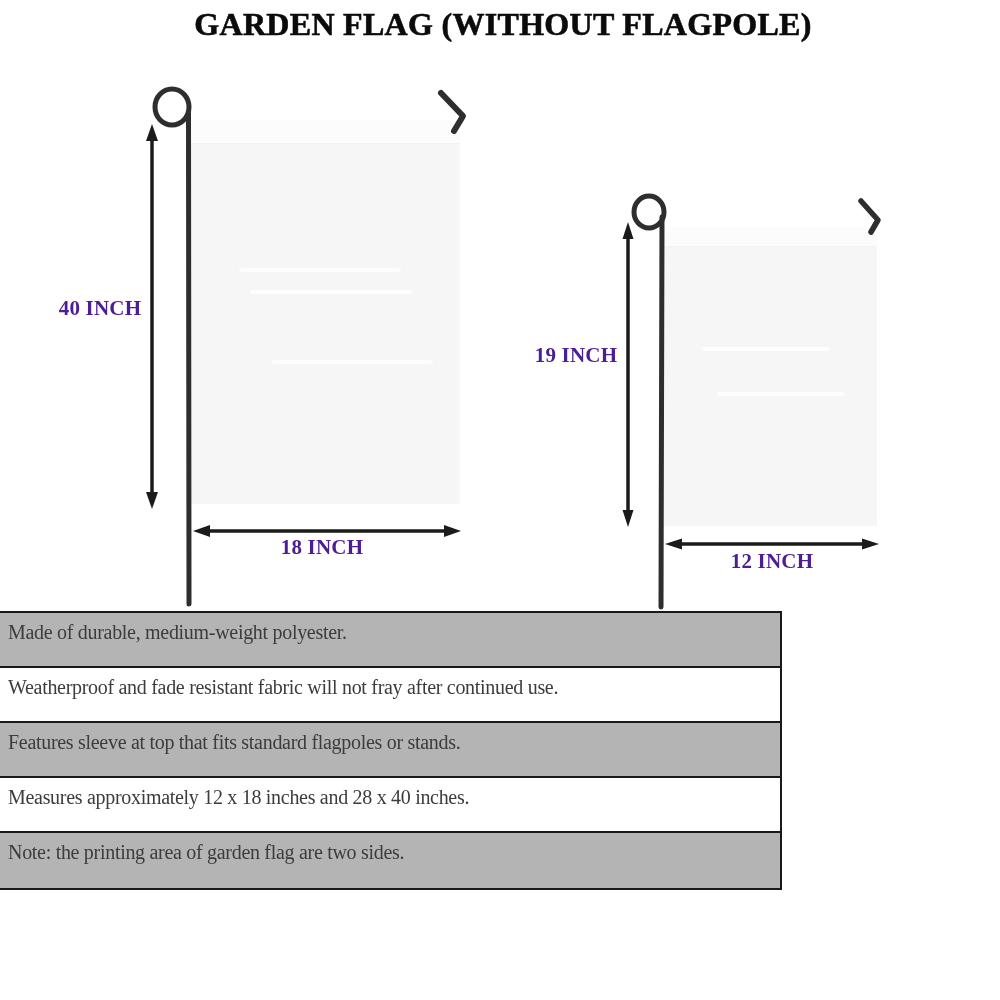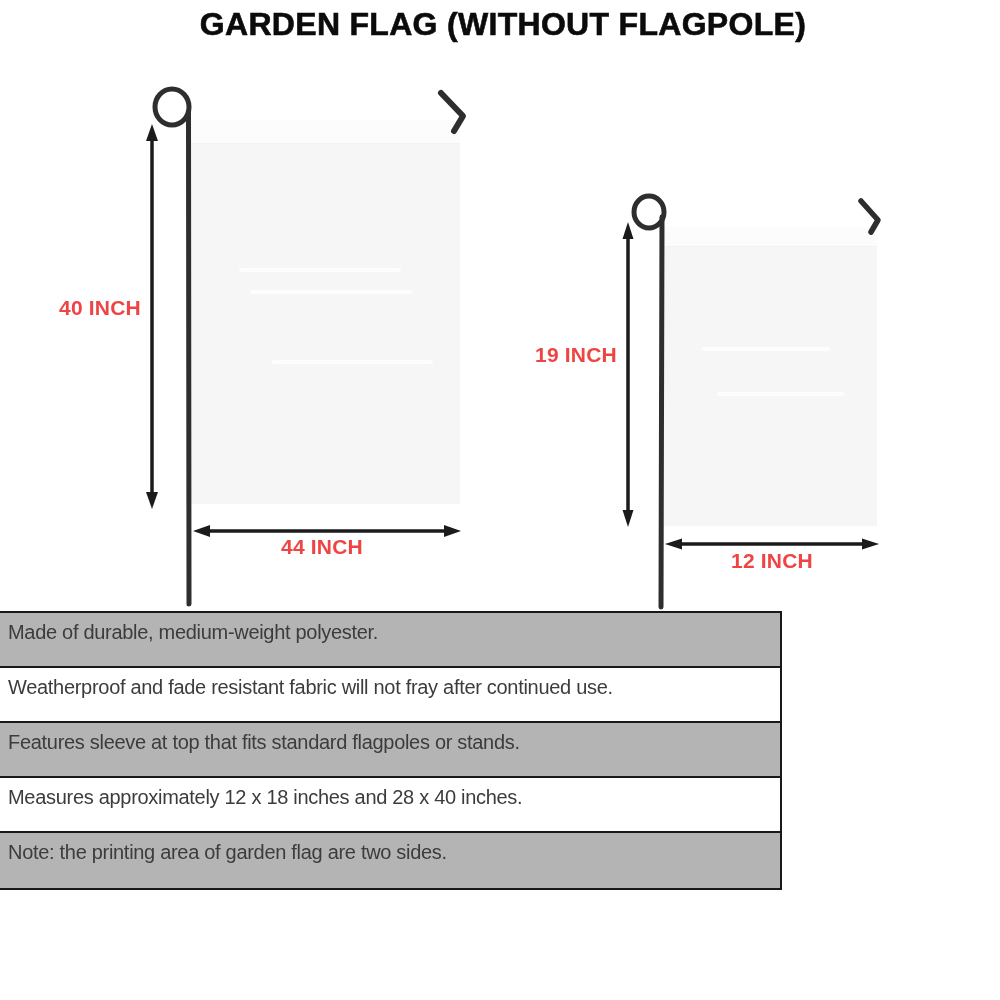--- a/index.html
+++ b/index.html
@@ -1,18 +1,18 @@
 <!DOCTYPE html>
 <html><head>
 <meta charset="utf-8">
 <style>
   html,body{margin:0;padding:0;background:#ffffff;}
   #stage{
     position:relative;width:1000px;height:1000px;background:#ffffff;
-    font-family:Liberation Sans, sans-serif;overflow:hidden;
+    font-family:Liberation Serif, serif;overflow:hidden;
   }
   
   .title-line{
     position:absolute;left:0;text-align:center;color:#0b0b0b;
     font-weight:bold;font-size:32px;letter-spacing:0.3px;
     -webkit-text-stroke:0.6px #0b0b0b;white-space:nowrap;
   }
   #title-1{top:6px;width:1006px;}
   #title-2{top:44px;width:936px;}
   
@@ -29,21 +29,21 @@
   }
   #flag-large{left:191px;top:120px;width:269px;height:384px;}
   #flag-large .sleeve{height:23px;}
   #flag-small{left:664px;top:227px;width:213px;height:299px;}
   #flag-small .sleeve{height:19px;}
   
   #linework{position:absolute;left:0;top:0;width:1000px;height:1000px;}
   
   .dim-label{
     position:absolute;text-align:center;font-weight:bold;font-size:21px;
-    color:#ef4444;letter-spacing:0.2px;white-space:nowrap;
+    color:#4c1d95;letter-spacing:0.2px;white-space:nowrap;
   }
   #label-40{left:30px;top:296px;width:140px;}
   #label-28{left:232px;top:535px;width:180px;}
   #label-18{left:506px;top:343px;width:140px;}
   #label-12{left:682px;top:549px;width:180px;}
   
   #features{
     position:absolute;left:-2px;top:611px;width:782px;
     border:2px solid #191919;border-left:none;background:#ffffff;
   }
@@ -103,21 +103,21 @@
       <line x1="628" y1="237" x2="628" y2="512" stroke-width="3.5"></line>
       <polygon stroke="none" points="628,222 622.5,239 633.5,239"></polygon>
       <polygon stroke="none" points="628,527 622.5,510 633.5,510"></polygon>
       <line x1="679" y1="544" x2="865" y2="544" stroke-width="3.5"></line>
       <polygon stroke="none" points="665,544 682,538.5 682,549.5"></polygon>
       <polygon stroke="none" points="879,544 862,538.5 862,549.5"></polygon>
     </g>
   </svg>
 
   <div class="dim-label" id="label-40">40 INCH</div>
-  <div class="dim-label" id="label-28">44 INCH</div>
+  <div class="dim-label" id="label-28">18 INCH</div>
   <div class="dim-label" id="label-18">19 INCH</div>
   <div class="dim-label" id="label-12">12 INCH</div>
 
   <div id="features">
     <div class="feature-row shaded">Made of durable, medium-weight polyester.</div>
     <div class="feature-row">Weatherproof and fade resistant fabric will not fray after continued use.</div>
     <div class="feature-row shaded">Features sleeve at top that fits standard flagpoles or stands.</div>
     <div class="feature-row">Measures approximately 12 x 18 inches and 28 x 40 inches.</div>
     <div class="feature-row shaded">Note: the printing area of garden flag are two sides.</div>
   </div>

